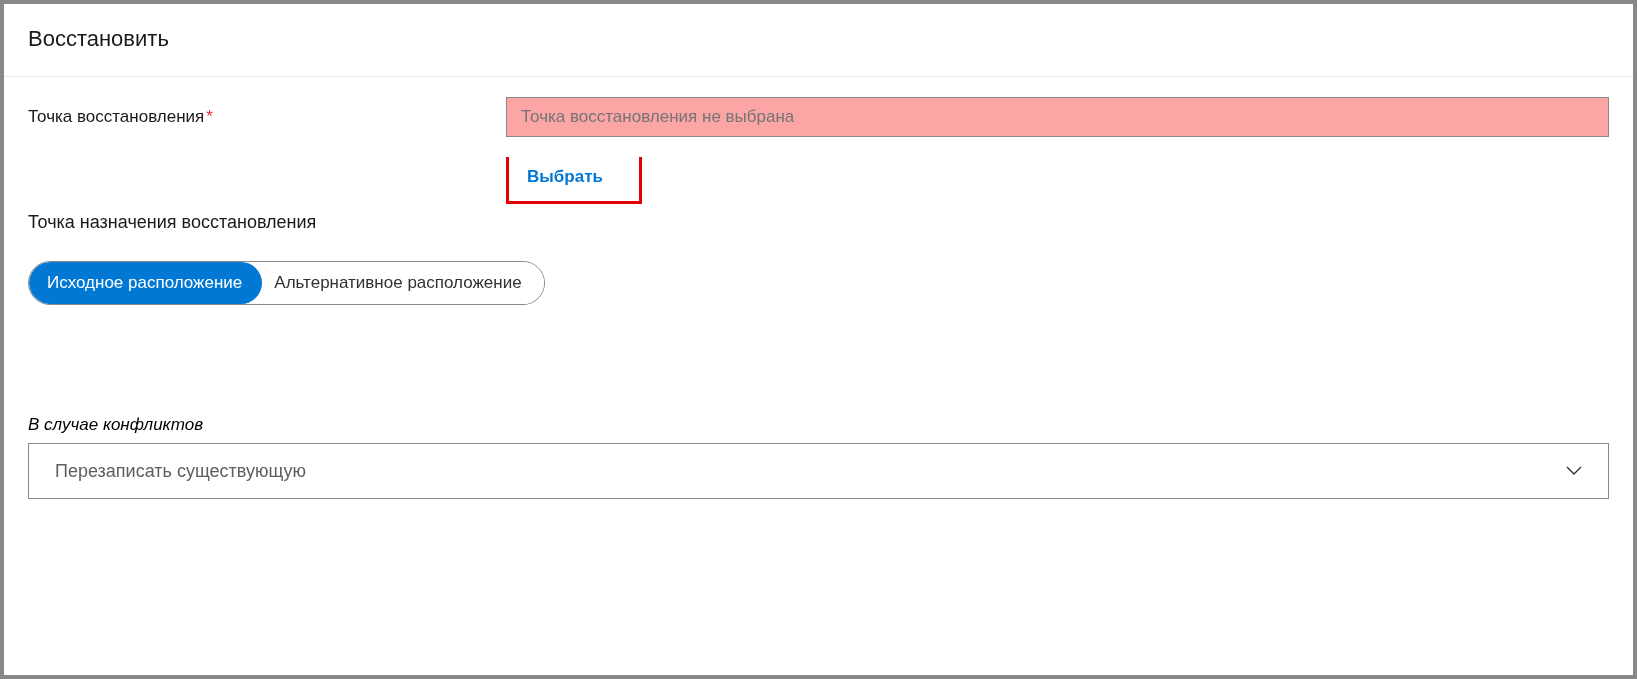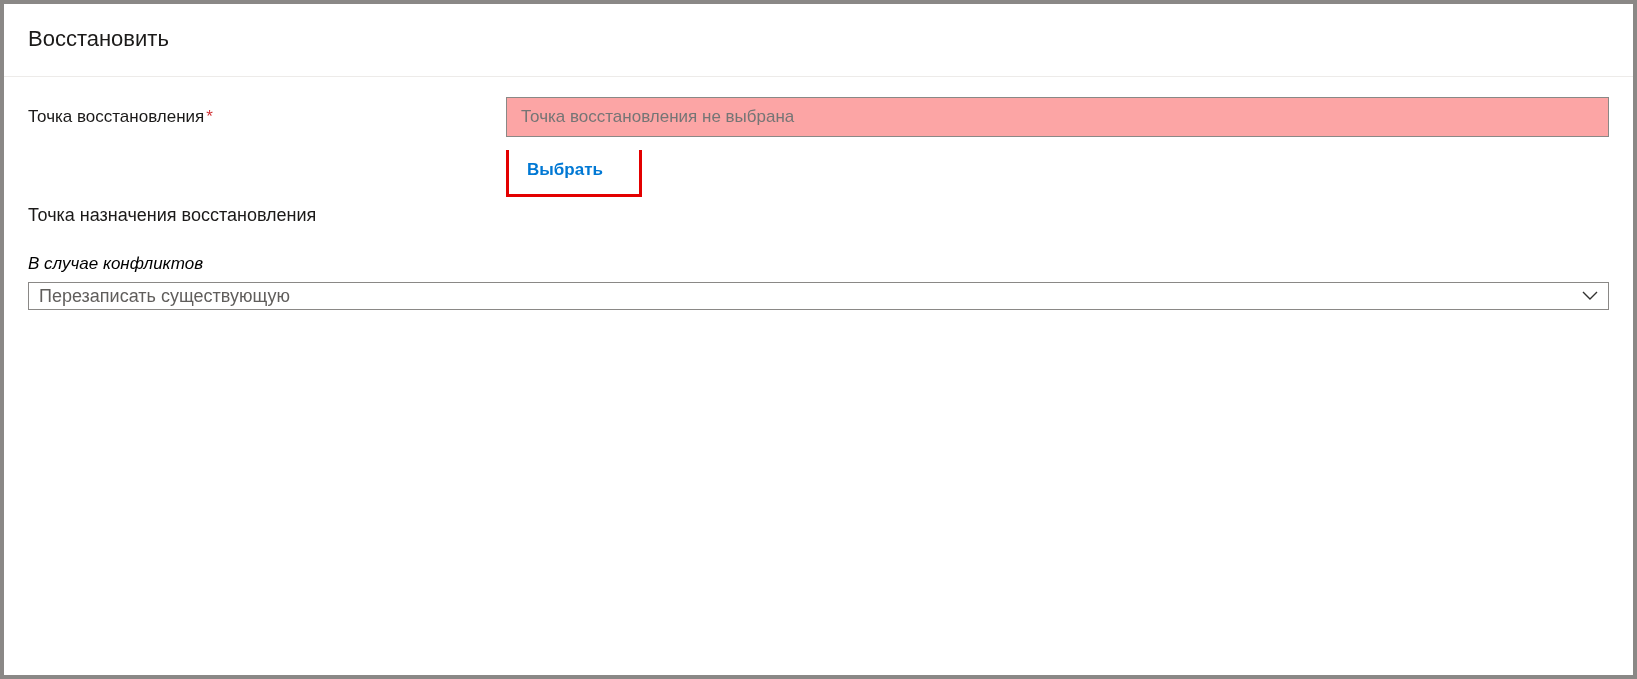--- a/index.html
+++ b/index.html
@@ -27,21 +27,21 @@
       font-size: 22px;
       font-weight: 400;
       color: #1b1a19;
     }
     .content {
       padding: 20px 24px 24px 24px;
     }
     .field-row {
       display: flex;
       align-items: flex-start;
-      margin-bottom: 13px;
+      margin-bottom: 20px;
     }
     .field-label-cell {
       flex: 0 0 478px;
       padding-top: 10px;
       font-size: 17px;
       color: #1b1a19;
       position: relative;
     }
     .required-mark {
       color: #d13438;
@@ -115,25 +115,25 @@
       background: #fff;
     }
     .conflict-label {
       font-size: 17px;
       color: #000000;
       margin-bottom: 8px;
       font-style: italic;
     }
     .dropdown {
       width: 100%;
-      height: 28px;
+      height: 56px;
       border: 1px solid #8a8886;
       display: flex;
       align-items: center;
-      padding: 0 10px;
+      padding: 0 26px;
       cursor: pointer;
       background: #fff;
     }
     .dropdown-text {
       flex: 1;
       font-size: 18px;
       color: #605e5c;
     }
     .chevron {
       flex: 0 0 auto;
@@ -165,20 +165,24 @@
     </div>
 
     <div class="select-link-wrap">
       <div class="select-link-box">
         <span class="select-link">Выбрать</span>
       </div>
     </div>
 
     <div class="section-label">Точка назначения восстановления</div>
 
+    <div class="toggle-group">
+      <div class="pill pill-active">Исходное расположение</div>
+      <div class="pill pill-inactive">Альтернативное расположение</div>
+    </div>
 
     <div class="conflict-label">В случае конфликтов</div>
 
     <div class="dropdown">
       <div class="dropdown-text">Перезаписать существующую</div>
       <div class="chevron">
         <svg viewBox="0 0 16 10" xmlns="http://www.w3.org/2000/svg">
           <path d="M1 1 L8 8 L15 1" fill="none" stroke="#323130" stroke-width="1.4"></path>
         </svg>
       </div>

